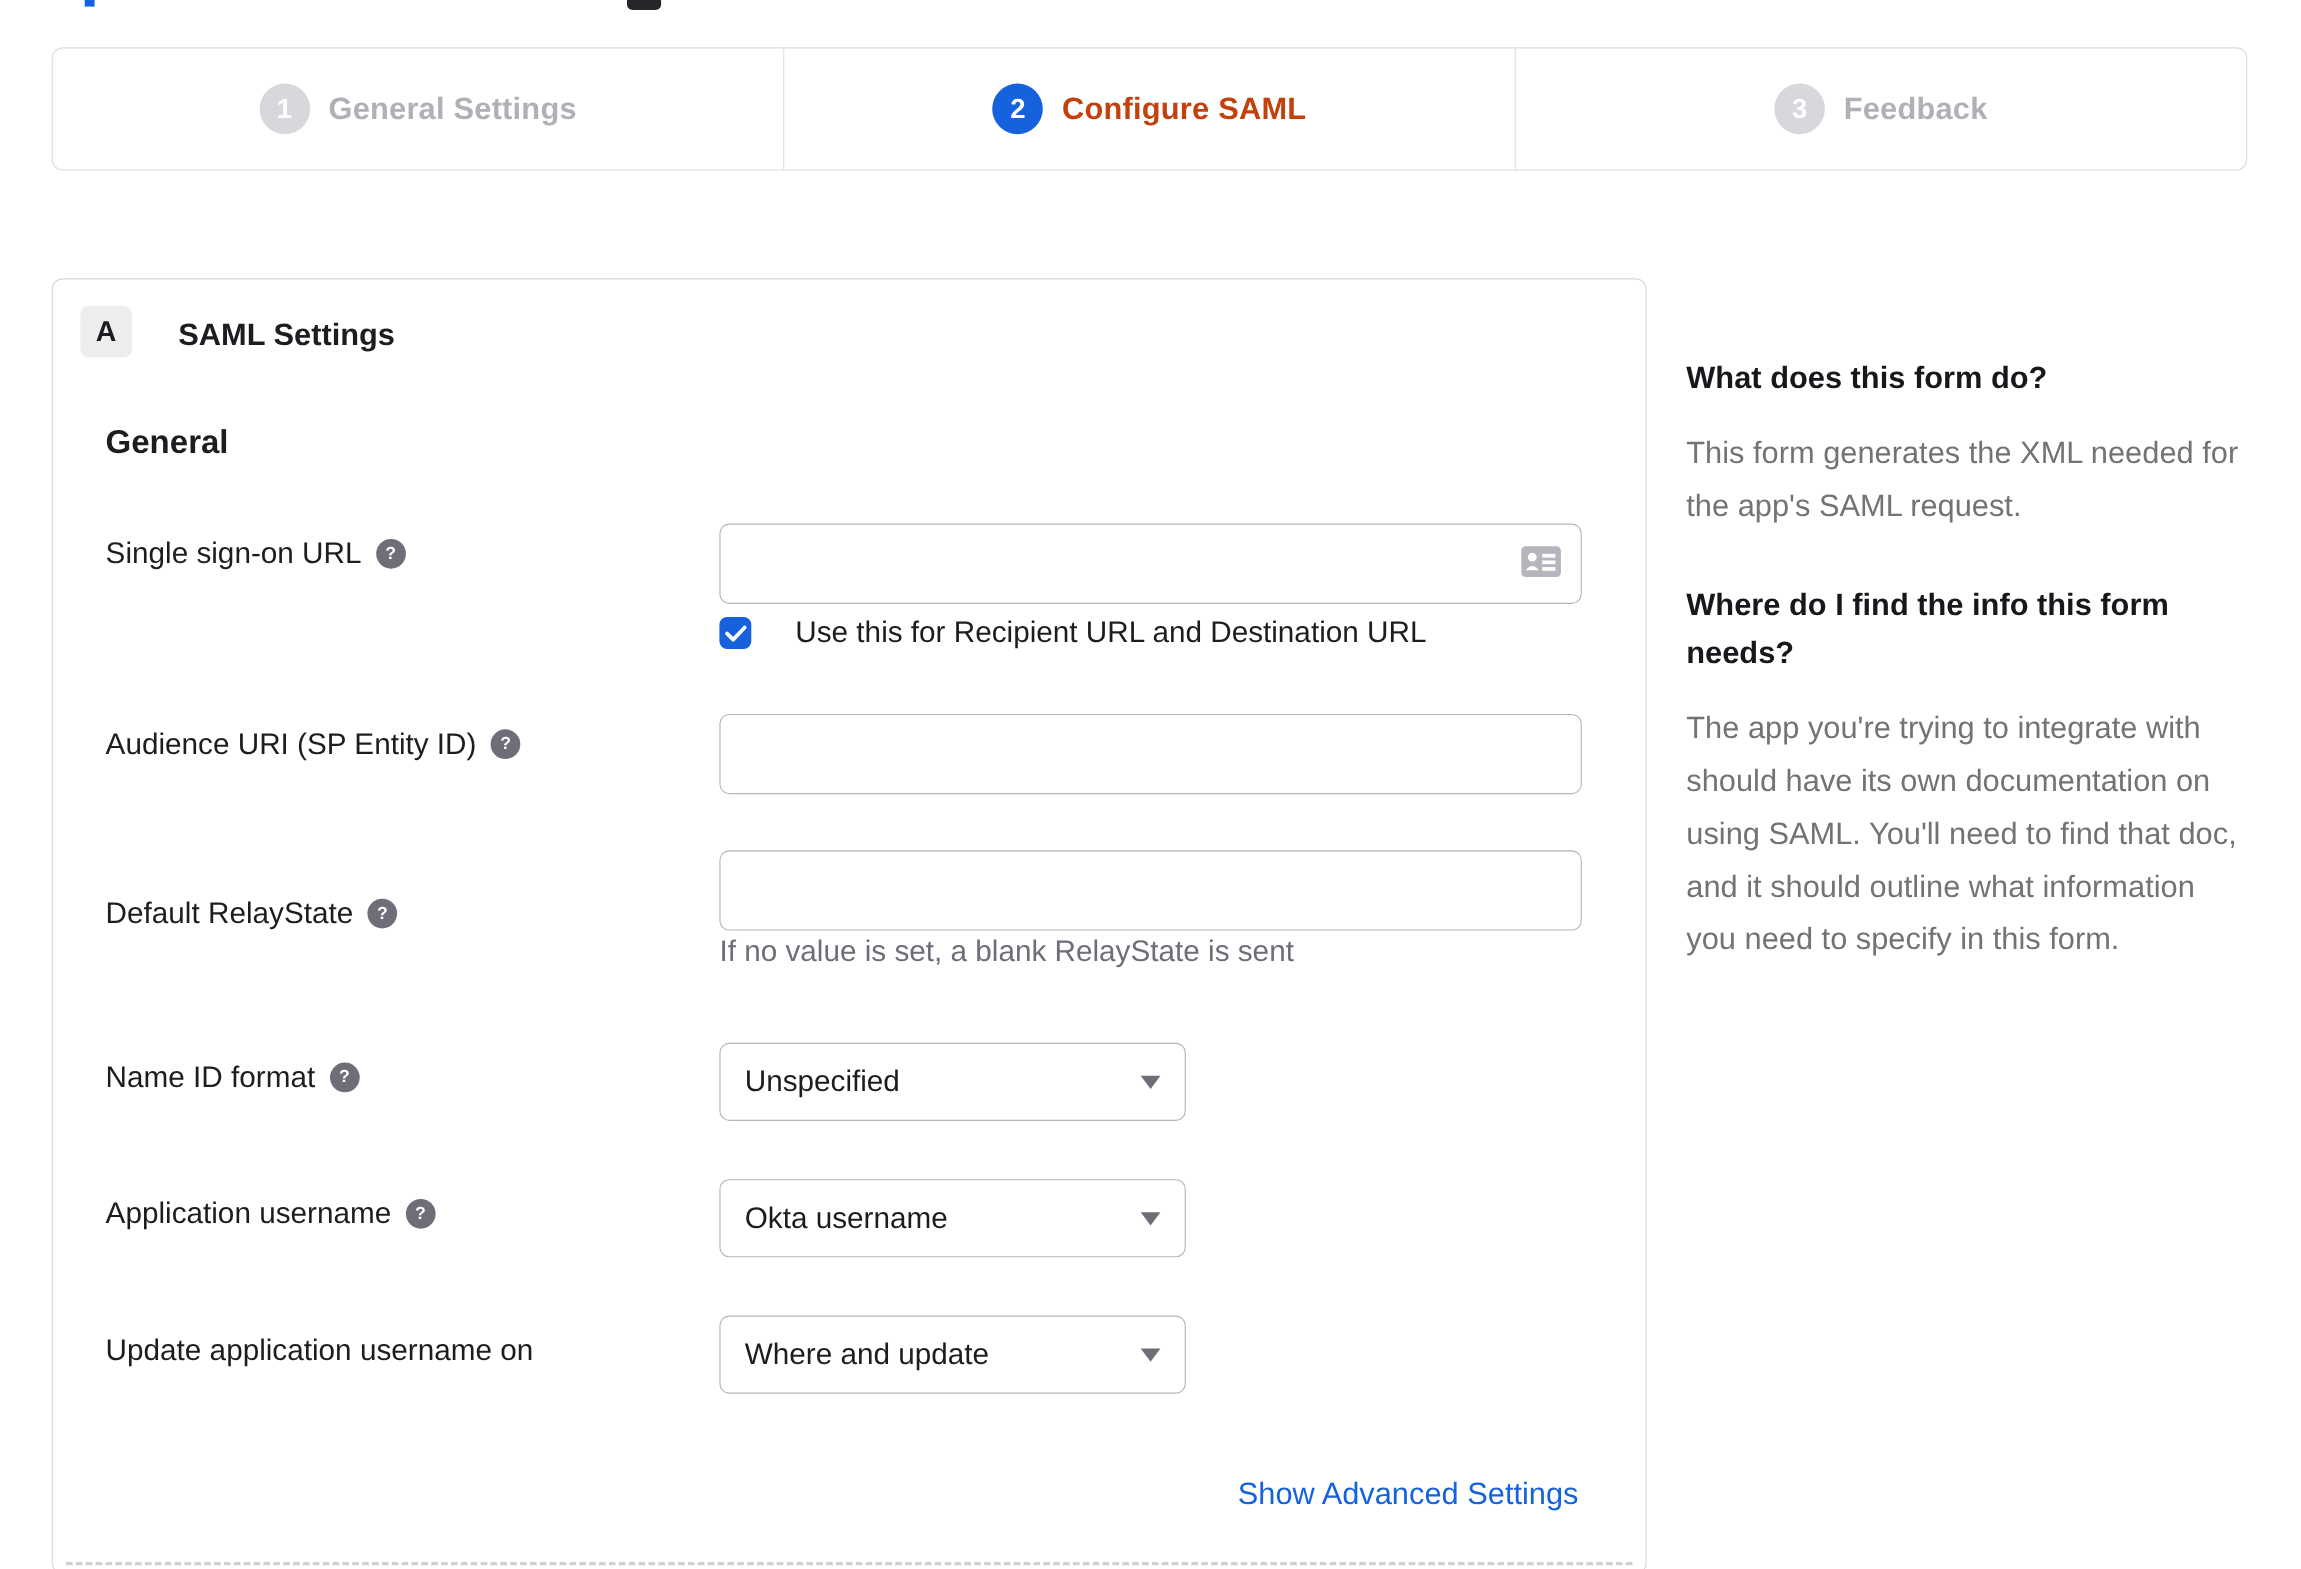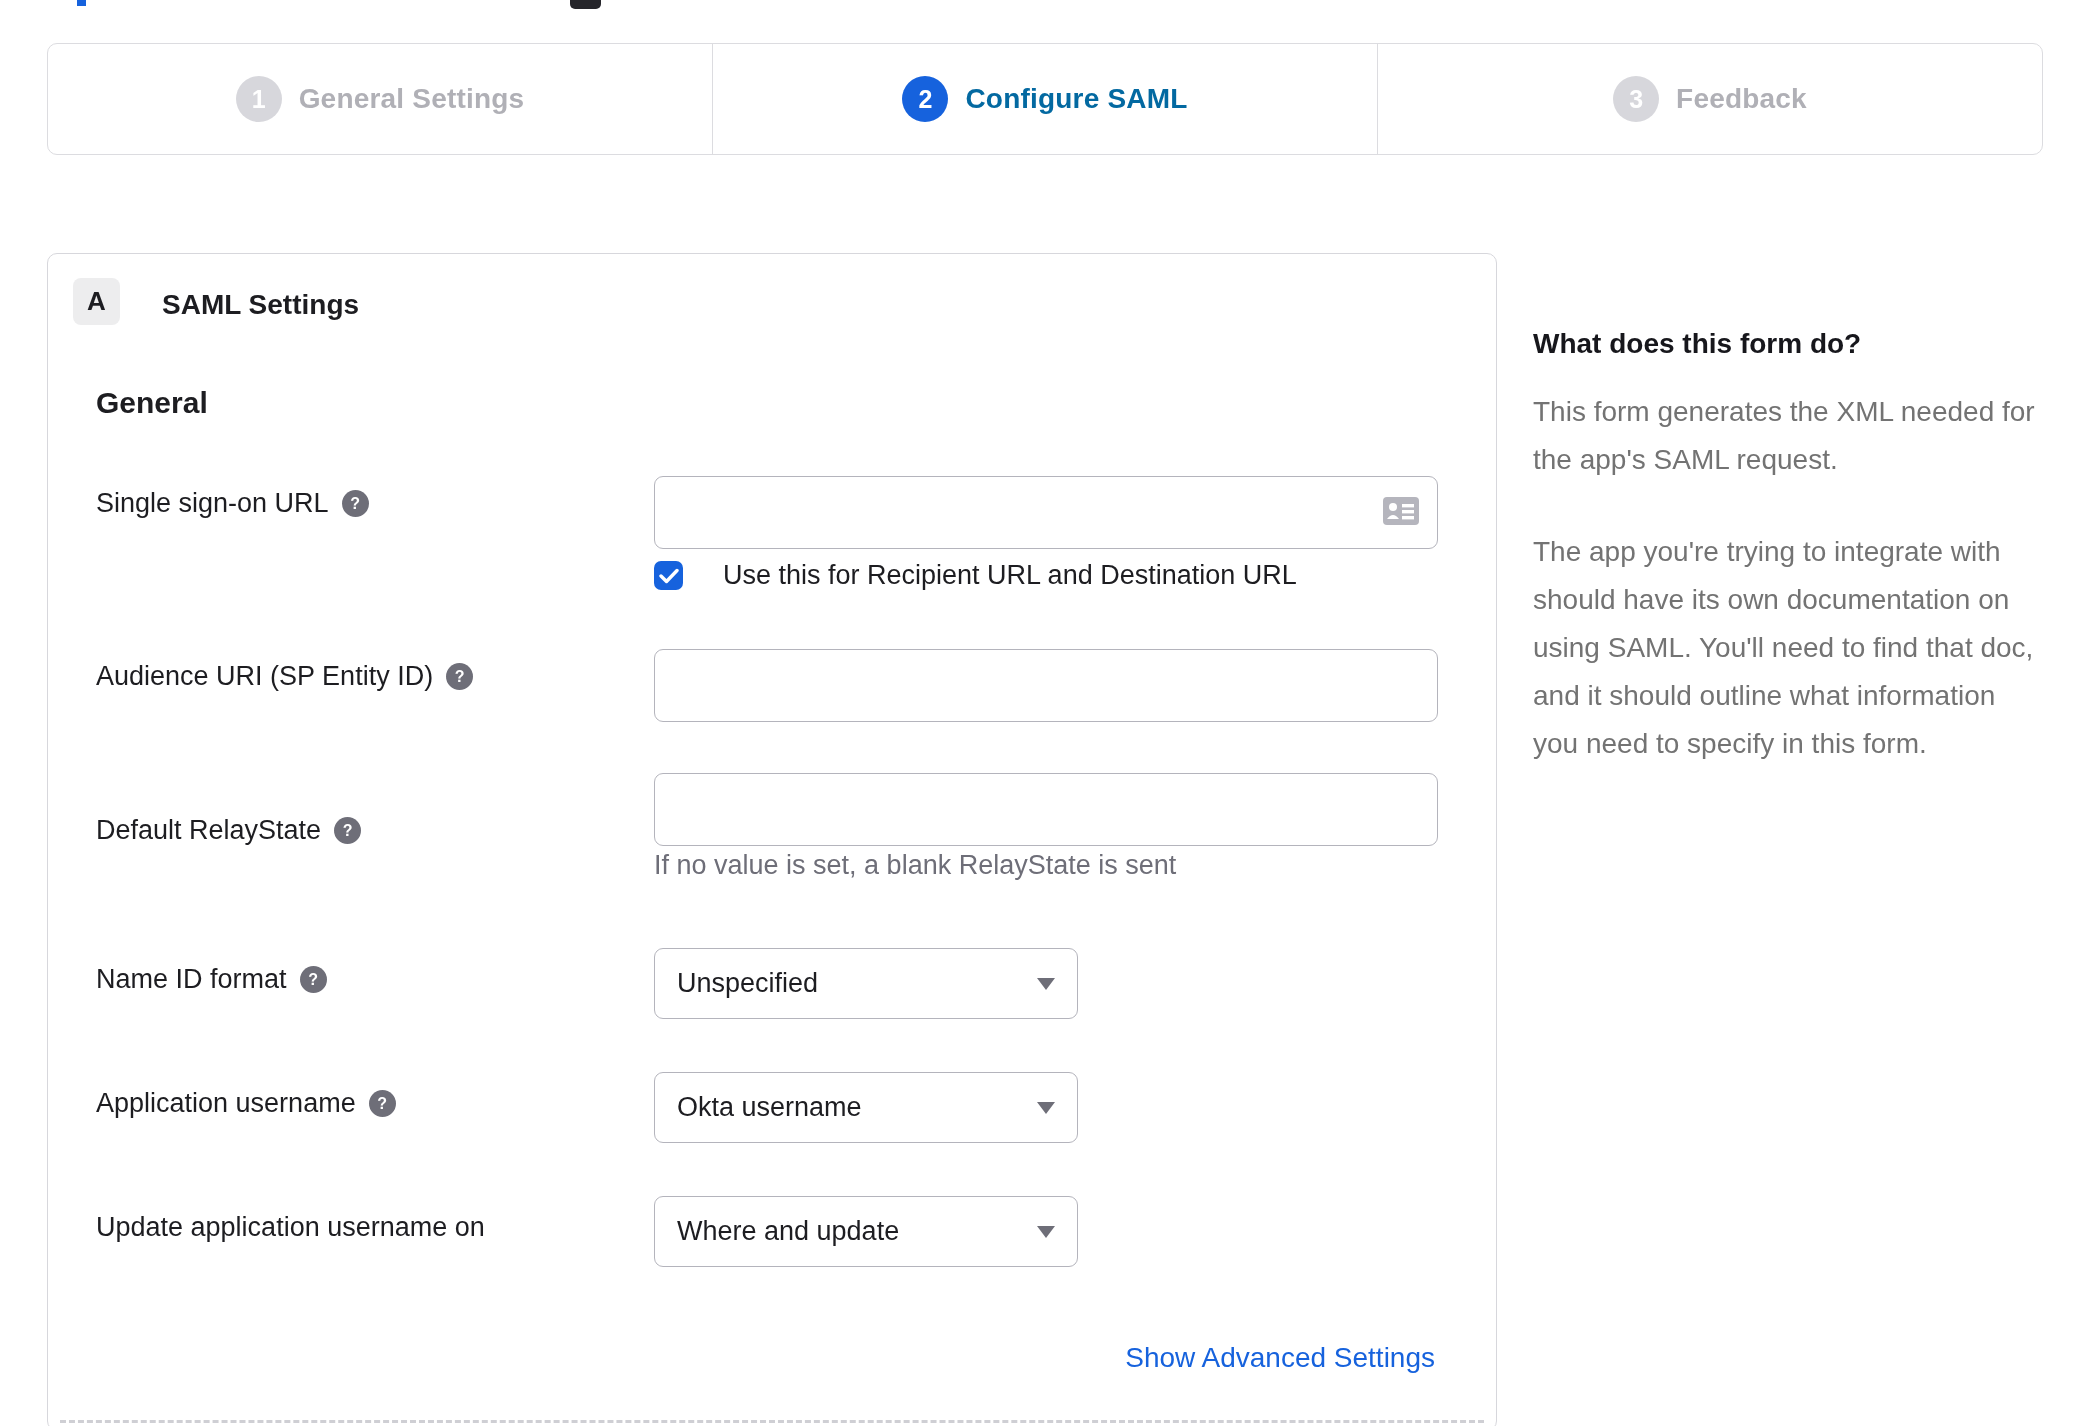--- a/index.html
+++ b/index.html
@@ -15,21 +15,21 @@
   .stepper { position:absolute; left:47px; top:43px; width:1996px; height:112px;
              background:#fff; border:1px solid #dcdce0; border-radius:10px;
              display:flex; align-items:stretch; }
   .step { flex:1 1 0; display:flex; align-items:center; justify-content:center; gap:17px; }
   .step + .step { border-left:1px solid #dcdce0; }
   .step-circle { width:46px; height:46px; border-radius:50%; display:flex;
                  align-items:center; justify-content:center;
                  font-size:25px; font-weight:bold; color:#ffffff; background:#d7d7dc; }
   .step-label { font-size:28px; font-weight:bold; color:#b0b0b6; letter-spacing:.2px; }
   .step.active .step-circle { background:#1662dd; }
-  .step.active .step-label  { color:#0369a1; }
+  .step.active .step-label  { color:#c2410c; }
 
   
   .panel { position:absolute; left:47px; top:253px; width:1450px; height:1178px;
            background:#fff; border:1px solid #d7d7dc; border-radius:10px; }
   .panel .dashed-divider { position:absolute; left:12px; right:12px; top:1166px;
                            border-top:3px dashed #cfcfd4; }
 
   .section-badge { position:absolute; left:25px; top:24px; width:47px; height:47px;
                    background:#ededee; border-radius:8px; display:flex; align-items:center;
                    justify-content:center; font-size:26px; font-weight:bold; color:#1d1d21; }
@@ -167,15 +167,16 @@
 
   <div class="dashed-divider"></div>
 </div>
 
 <div class="sidebar">
   <div class="section">
     <h3>What does this form do?</h3>
     <p>This form generates the XML needed for the app's SAML request.</p>
   </div>
   <div class="section">
+    <h3>Where do I find the info this form needs?</h3>
     <p>The app you're trying to integrate with should have its own documentation on using SAML. You'll need to find that doc, and it should outline what information you need to specify in this form.</p>
   </div>
 </div>
 
 </body></html>

